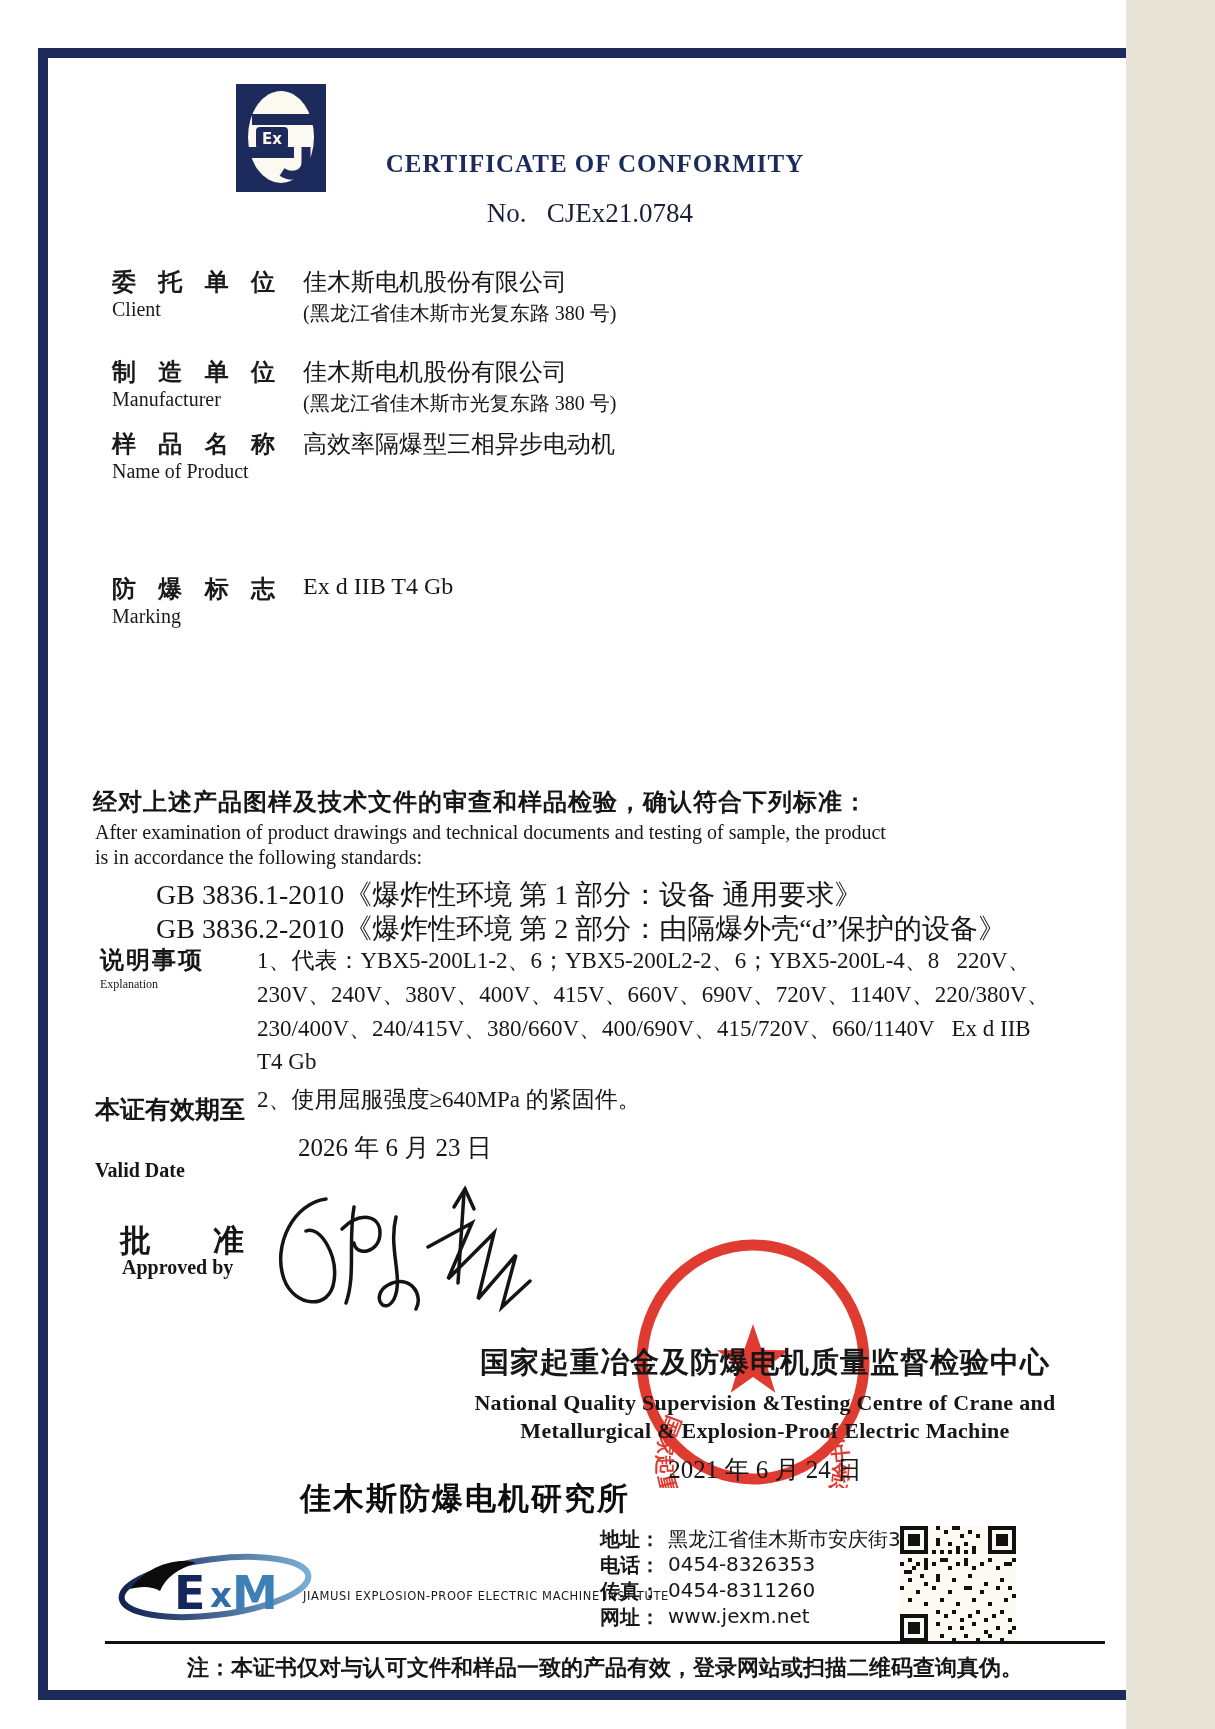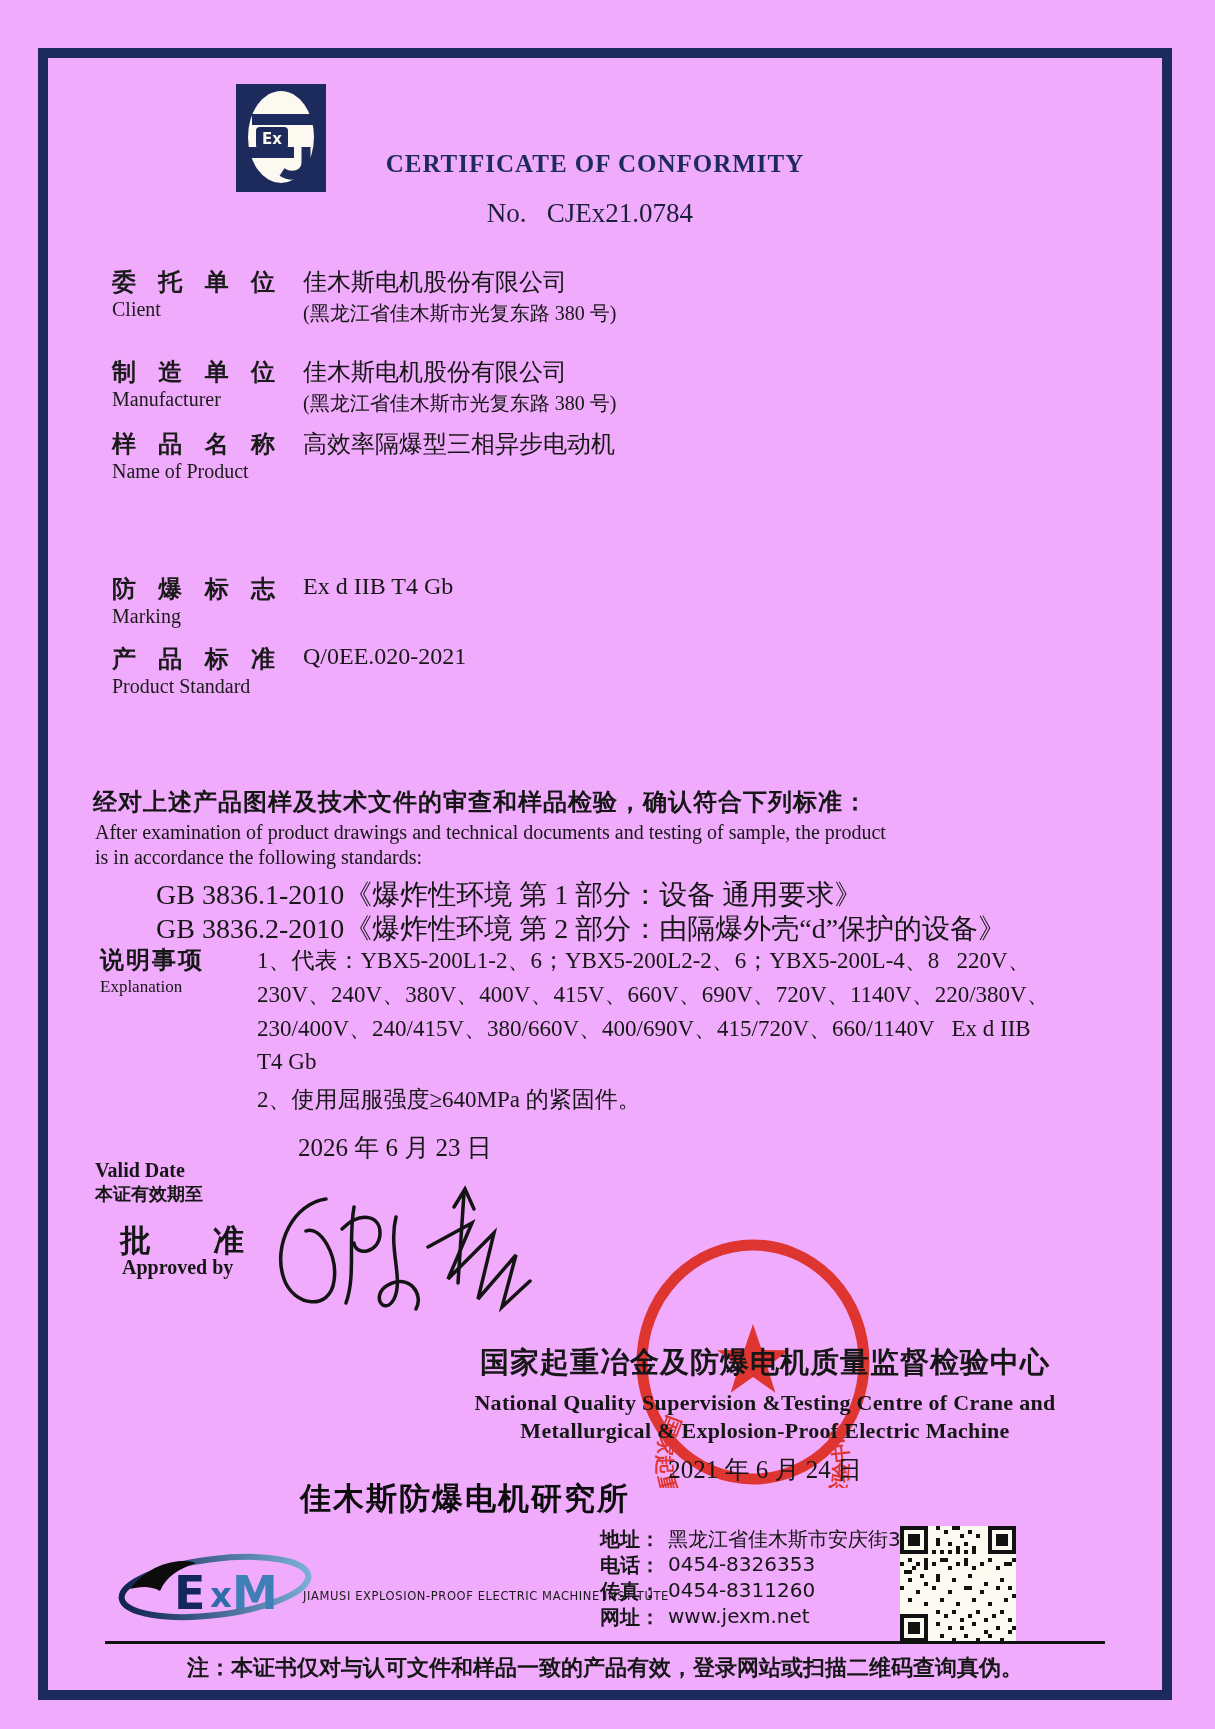--- a/index.html
+++ b/index.html
@@ -1,17 +1,17 @@
 <!DOCTYPE html>
 <html><head>
 <meta charset="utf-8">
 <style>
   * { margin:0; padding:0; box-sizing:border-box; }
   html,body { background:#e8e4d8; }
-  .page { position:relative; width:1215px; height:1729px; background:#f0abfc;
+  .page { position:relative; width:1126px; height:1729px; background:#ffffff;
           font-family:"Liberation Serif", serif; color:#161616; overflow:hidden; }
   .frame { position:absolute; left:38px; top:48px; width:1134px; height:1652px;
            border:10px solid #1d2b5c; }
   .abs { position:absolute; }
 
   
   .title-cn { left:360px; top:84px; width:470px; text-align:center;
               font-family:"Liberation Serif",serif; font-weight:bold; font-size:55px;
               letter-spacing:10px; color:#1d2b5c; white-space:pre; }
   .title-en { left:360px; top:150px; width:470px; text-align:center;
@@ -27,24 +27,24 @@
   .fv1  { position:absolute; left:303px; top:0; font-size:24px; white-space:pre; }
   .fv2  { position:absolute; left:303px; top:34px; font-size:20px; white-space:pre; }
 
   .stmt-cn  { left:93px;  top:786px; font-family:"DejaVu Sans",sans-serif; font-weight:bold;
               font-size:24px; letter-spacing:1px; }
   .stmt-en  { left:95px;  font-size:20px; }
   .std-line { left:156px; font-size:28px; white-space:pre; }
 
   .exp-cn   { left:100px; top:944px; font-family:"DejaVu Sans",sans-serif;
               font-weight:bold; font-size:24px; letter-spacing:2px; }
-  .exp-en   { left:100px; top:977px; font-size:17px; }
+  .exp-en   { left:100px; top:977px; font-size:12px; }
   .exp-line { left:257px; font-size:23px; white-space:pre; }
 
-  .valid-cn { left:95px;  top:1182px; font-family:"DejaVu Sans",sans-serif; font-weight:bold; font-size:18px; }
+  .valid-cn { left:95px;  top:1093px; font-family:"DejaVu Sans",sans-serif; font-weight:bold; font-size:25px; }
   .valid-en { left:95px;  top:1159px; font-weight:bold; font-size:20px; }
   .valid-v  { left:298px; top:1131px; font-size:25px; white-space:pre; }
 
   .appr-cn  { left:120px; top:1220px; font-family:"DejaVu Sans",sans-serif; font-weight:bold;
               font-size:31px; white-space:pre; }
   .appr-en  { left:122px; top:1256px; font-weight:bold; font-size:20px; }
 
   .auth-wrap { left:420px; top:1343px; width:690px; text-align:center; }
   .auth-cn  { font-family:"DejaVu Sans",sans-serif; font-weight:bold; font-size:29px; letter-spacing:1px; }
   .auth-en  { font-weight:bold; font-size:22px; letter-spacing:0.3px; line-height:28px; margin-top:6px; }
@@ -98,25 +98,20 @@
   </div>
   <div class="frow" style="top:428px">
     <div class="fcn">样 品 名 称</div>
     <div class="fen">Name of Product</div>
     <div class="fv1">高效率隔爆型三相异步电动机</div>
   </div>
   <div class="frow" style="top:573px">
     <div class="fcn">防 爆 标 志</div>
     <div class="fen">Marking</div>
     <div class="fv1">Ex d IIB T4 Gb</div>
-  </div>
-  <div class="frow" style="top:643px">
-    <div class="fcn">产 品 标 准</div>
-    <div class="fen">Product Standard</div>
-    <div class="fv1">Q/0EE.020-2021</div>
   </div>
 
   <div class="abs stmt-cn">经对上述产品图样及技术文件的审查和样品检验，确认符合下列标准：</div>
   <div class="abs stmt-en" style="top:821px">After examination of product drawings and technical documents and testing of sample, the product</div>
   <div class="abs stmt-en" style="top:846px">is in accordance the following standards:</div>
   <div class="abs std-line" style="top:876px">GB 3836.1-2010《爆炸性环境 第 1 部分：设备 通用要求》</div>
   <div class="abs std-line" style="top:910px">GB 3836.2-2010《爆炸性环境 第 2 部分：由隔爆外壳“d”保护的设备》</div>
 
   <div class="abs exp-cn">说明事项</div>
   <div class="abs exp-en">Explanation</div>

